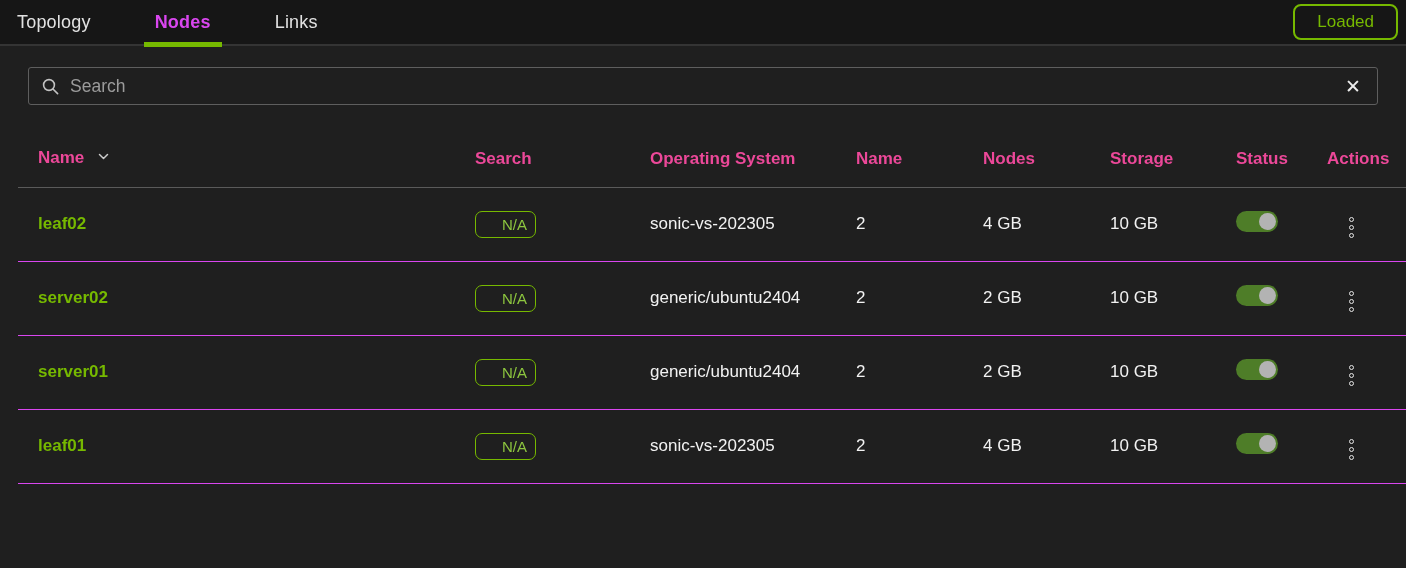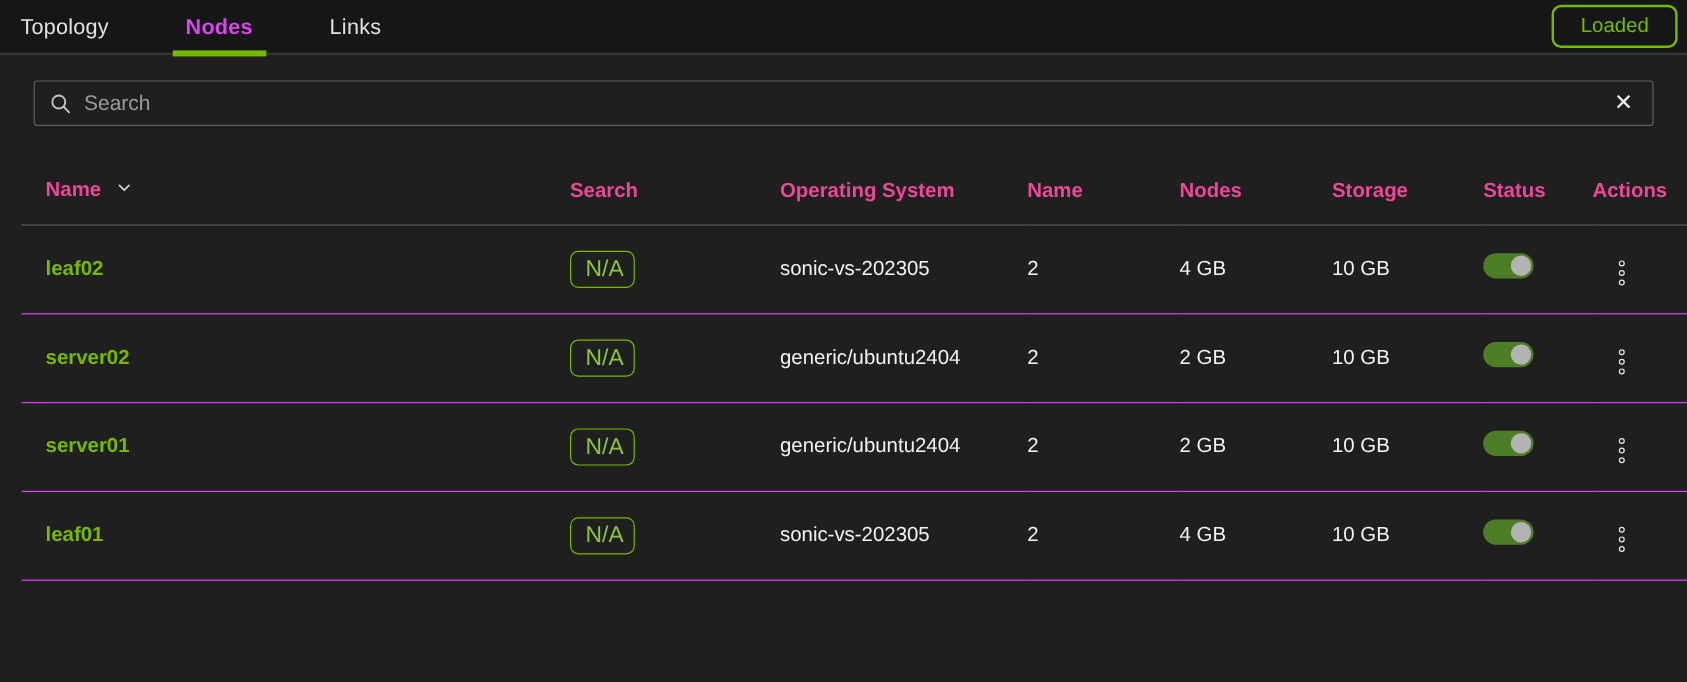--- a/index.html
+++ b/index.html
@@ -118,22 +118,22 @@
     font-weight: bold;
     cursor: pointer;
   }
   .sort-chevron { margin-left: 12px; vertical-align: middle; }
 
   .na-badge {
     display: inline-block;
     border: 1px solid #76b900;
     color: #8dc63f;
     border-radius: 7px;
-    padding: 5px 8px 5px 12px;
-    font-size: 19px;
+    padding: 5px 8px 5px 26px;
+    font-size: 15px;
     line-height: 1;
   }
 
   .toggle {
     width: 42px; height: 21px;
     background: #4e7d28;
     border-radius: 11px;
     position: relative;
     cursor: pointer;
     display: inline-block;

